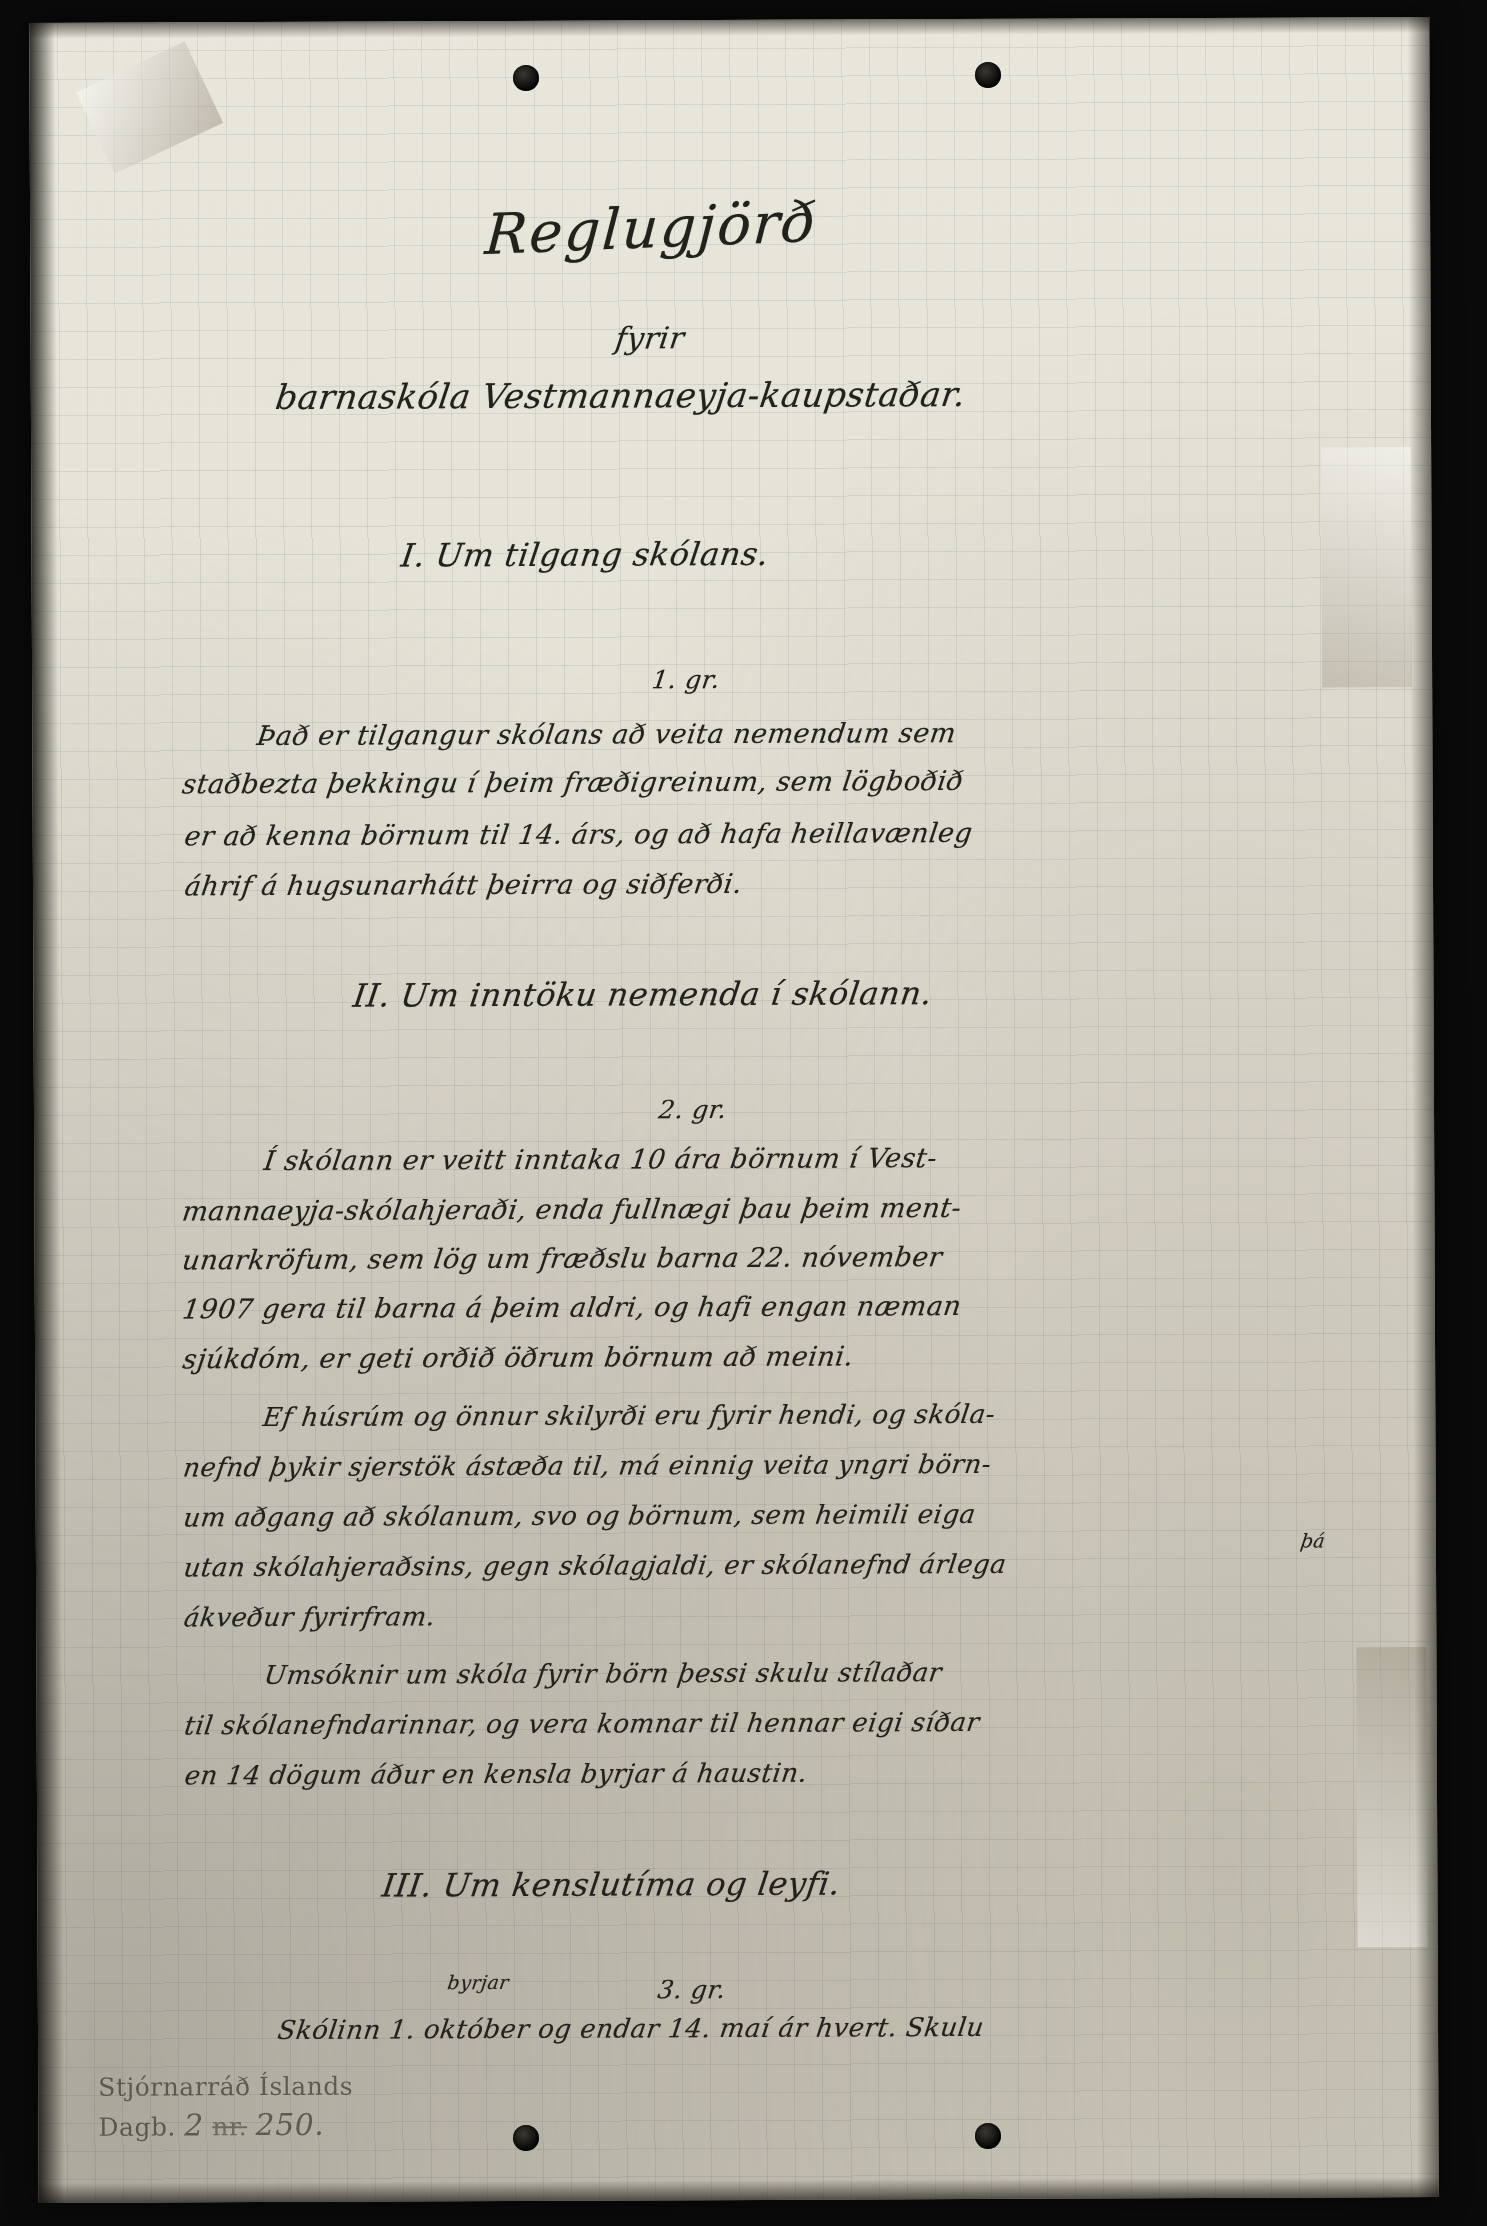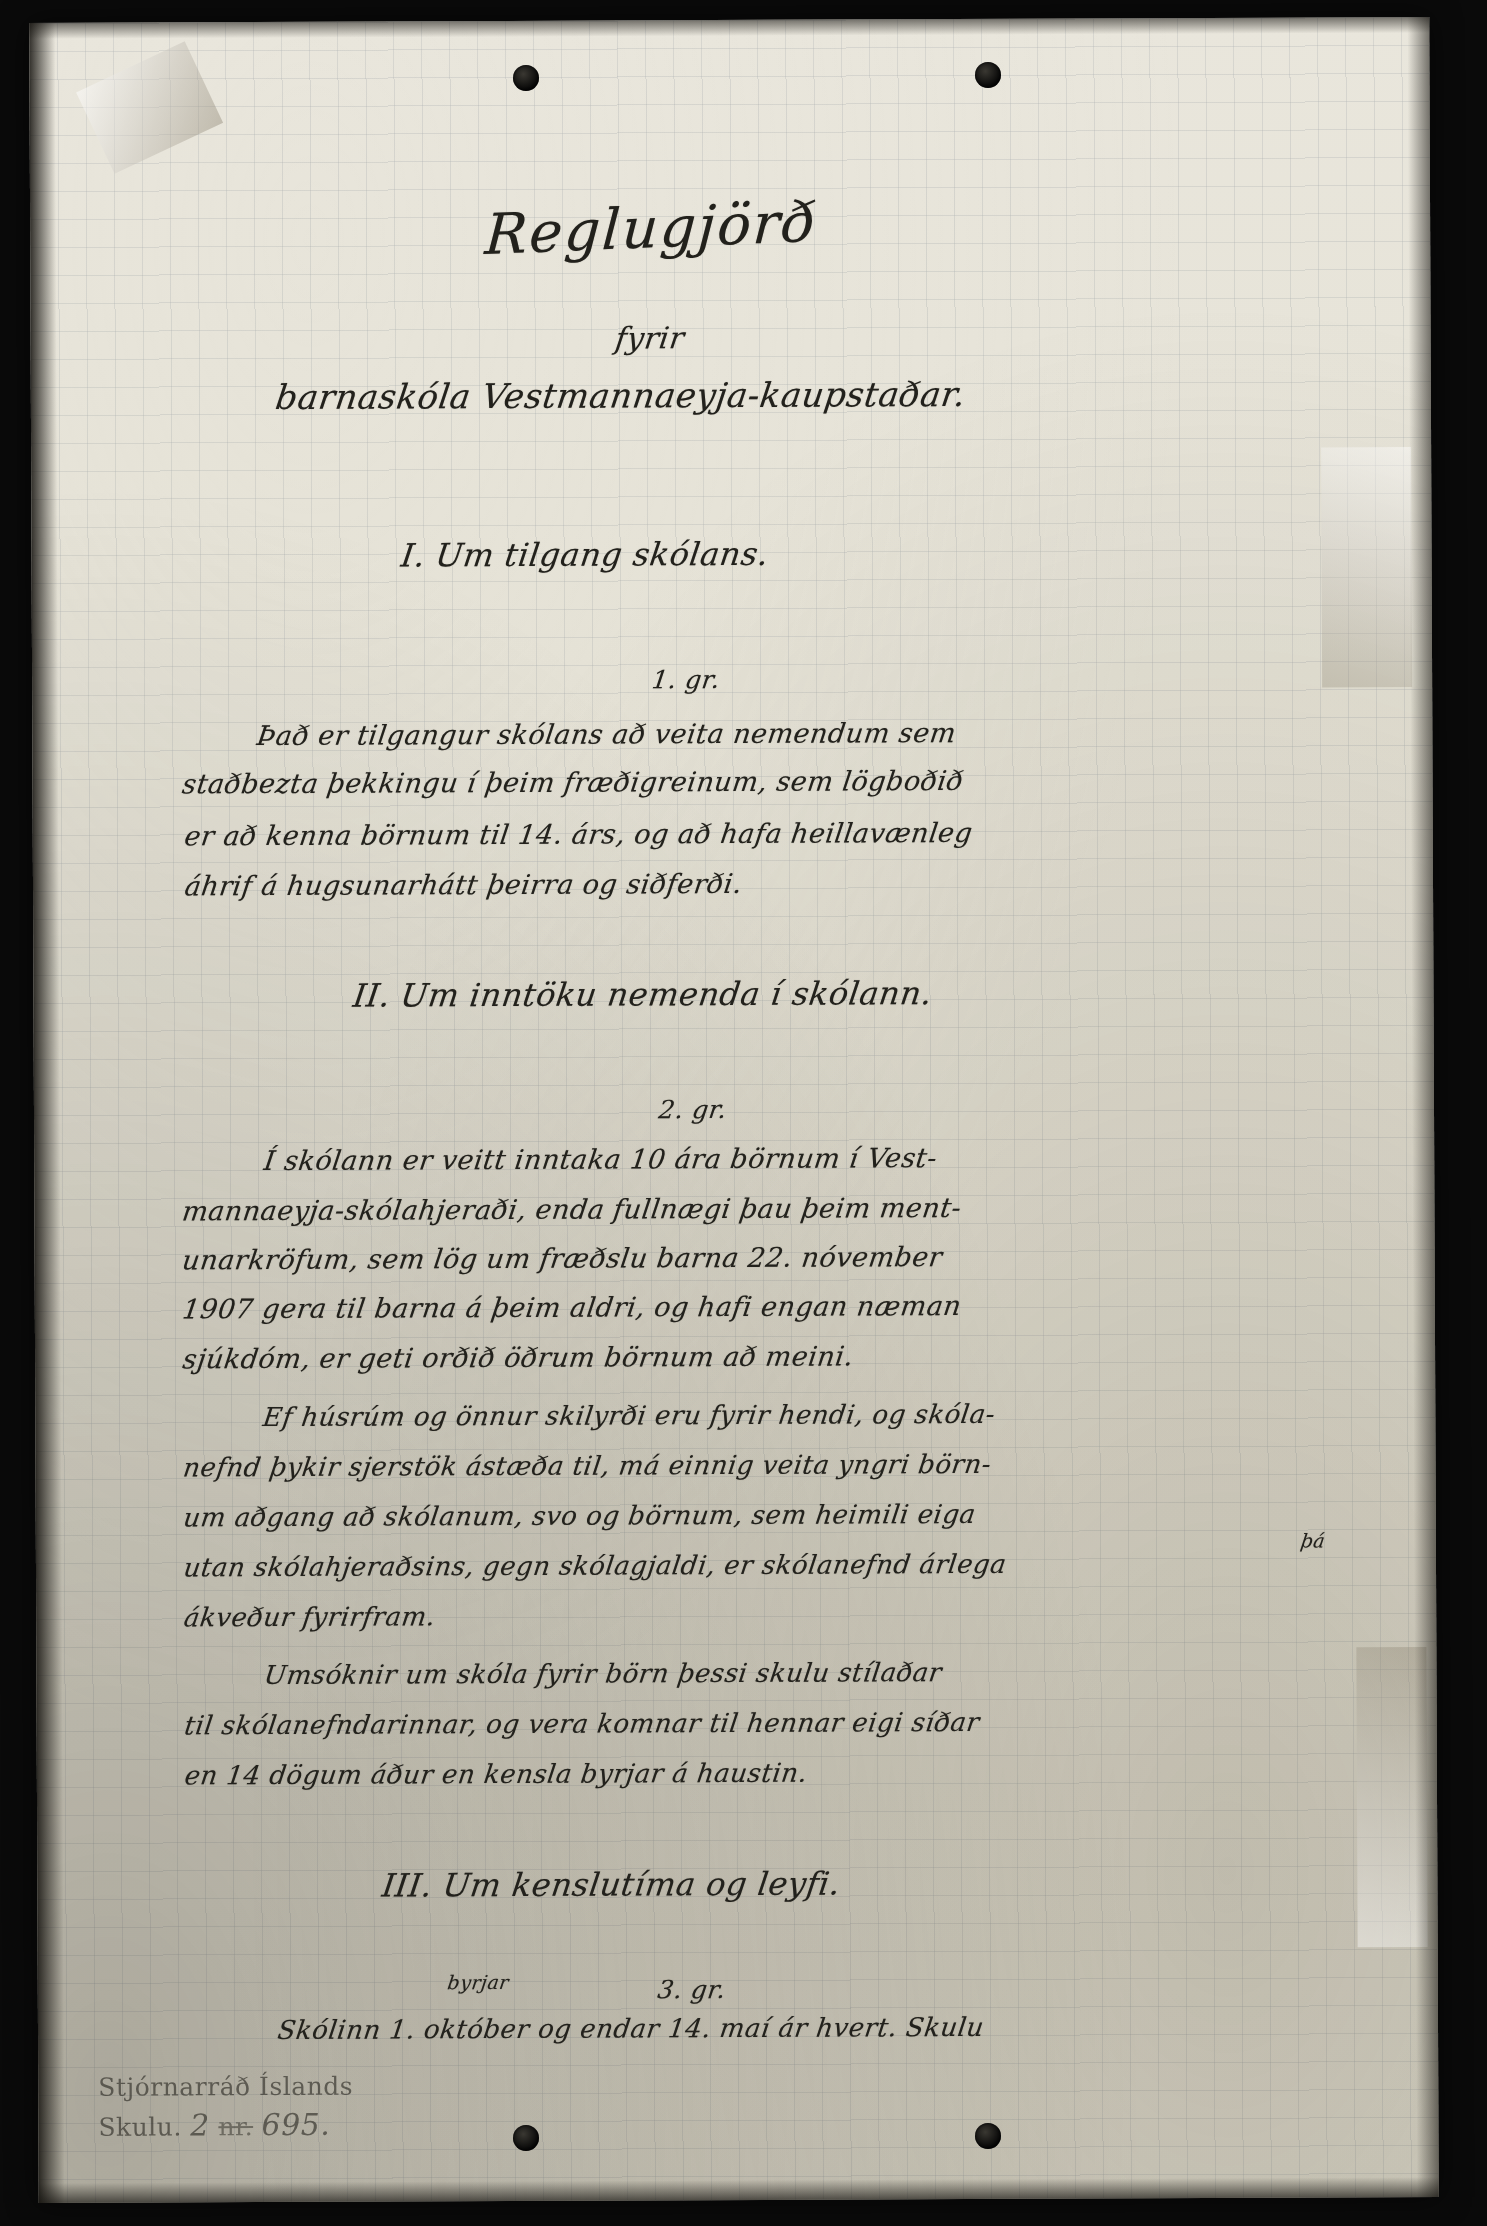--- a/index.html
+++ b/index.html
@@ -135,24 +135,24 @@
     <div class="hand ln" style="left:148px;top:1740px;font-size:26px;">en 14 dögum áður en kensla byrjar á haustin.</div>
 
     <div class="hand sect" style="left:345px;top:1845px;">III. Um kenslutíma og leyfi.</div>
     <div class="hand artnum" style="left:620px;top:1955px;">3. gr.</div>
     <div class="hand ins" style="left:410px;top:1950px;">byrjar</div>
     <div class="hand ln" style="left:240px;top:1995px;font-size:26px;">Skólinn 1. október og endar 14. maí ár hvert. Skulu</div>
 
     <div class="stamp">
       <div class="s1">Stjórnarráð Íslands</div>
       <div class="s2">
-        <span>Skulu.</span>
+        <span>Dagb.</span>
         <span class="num">2</span>
         <span class="strike">nr.</span>
-        <span class="num">695.</span>
+        <span class="num">250.</span>
       </div>
     </div>
 
     <div class="edge-left"></div>
     <div class="edge-right"></div>
     <div class="edge-top"></div>
     <div class="edge-bottom"></div>
   </div>
 
   <div class="hole" style="left:513px;top:65px;"></div>

